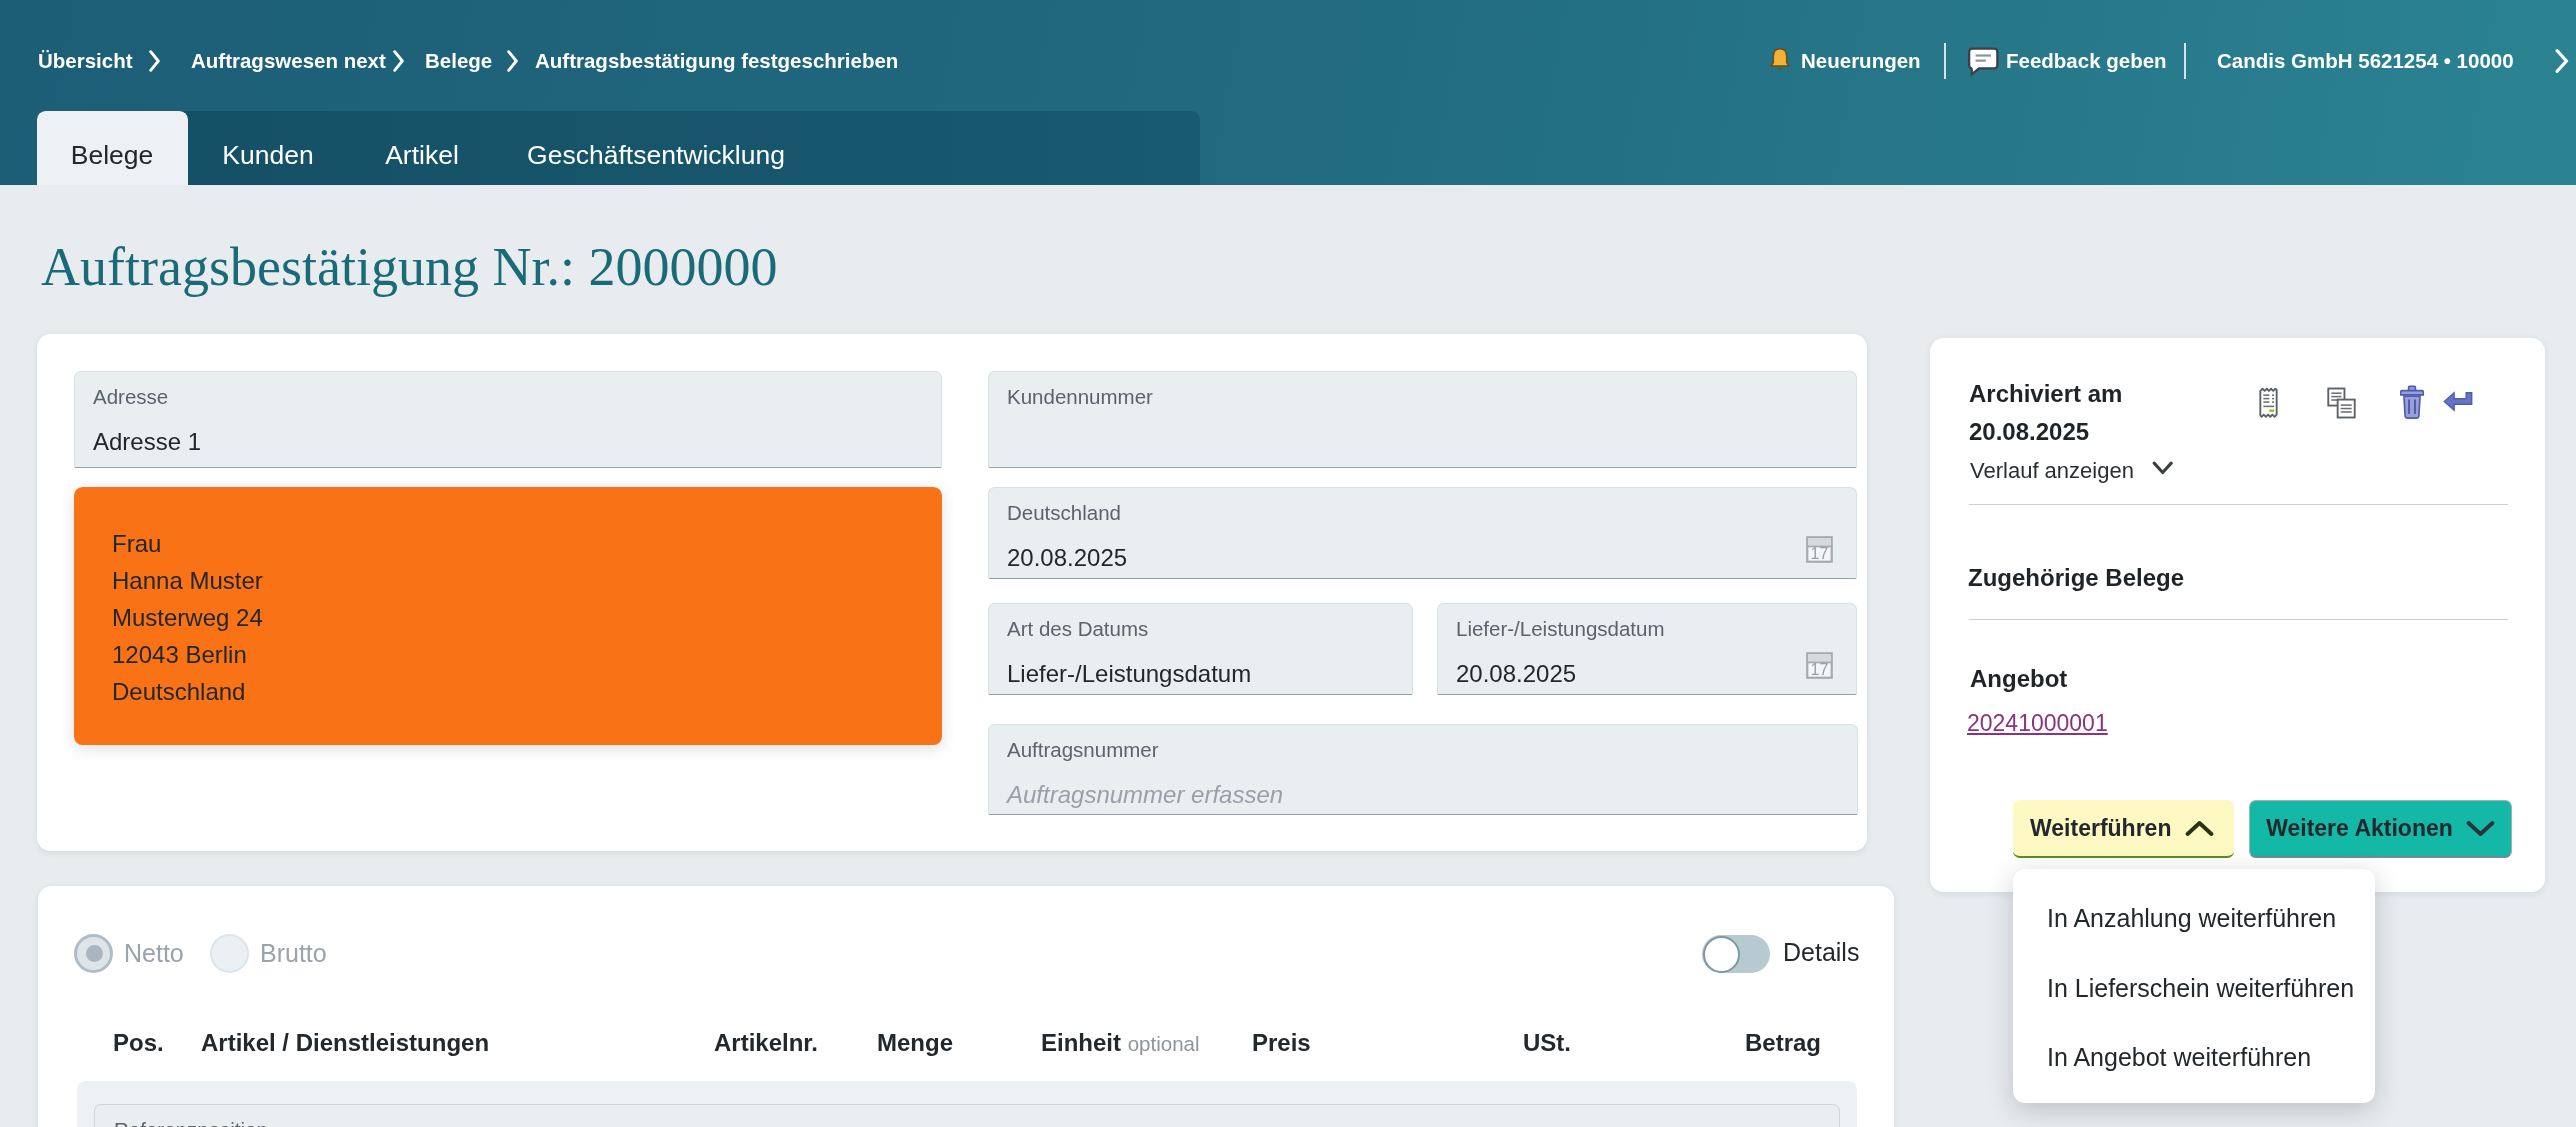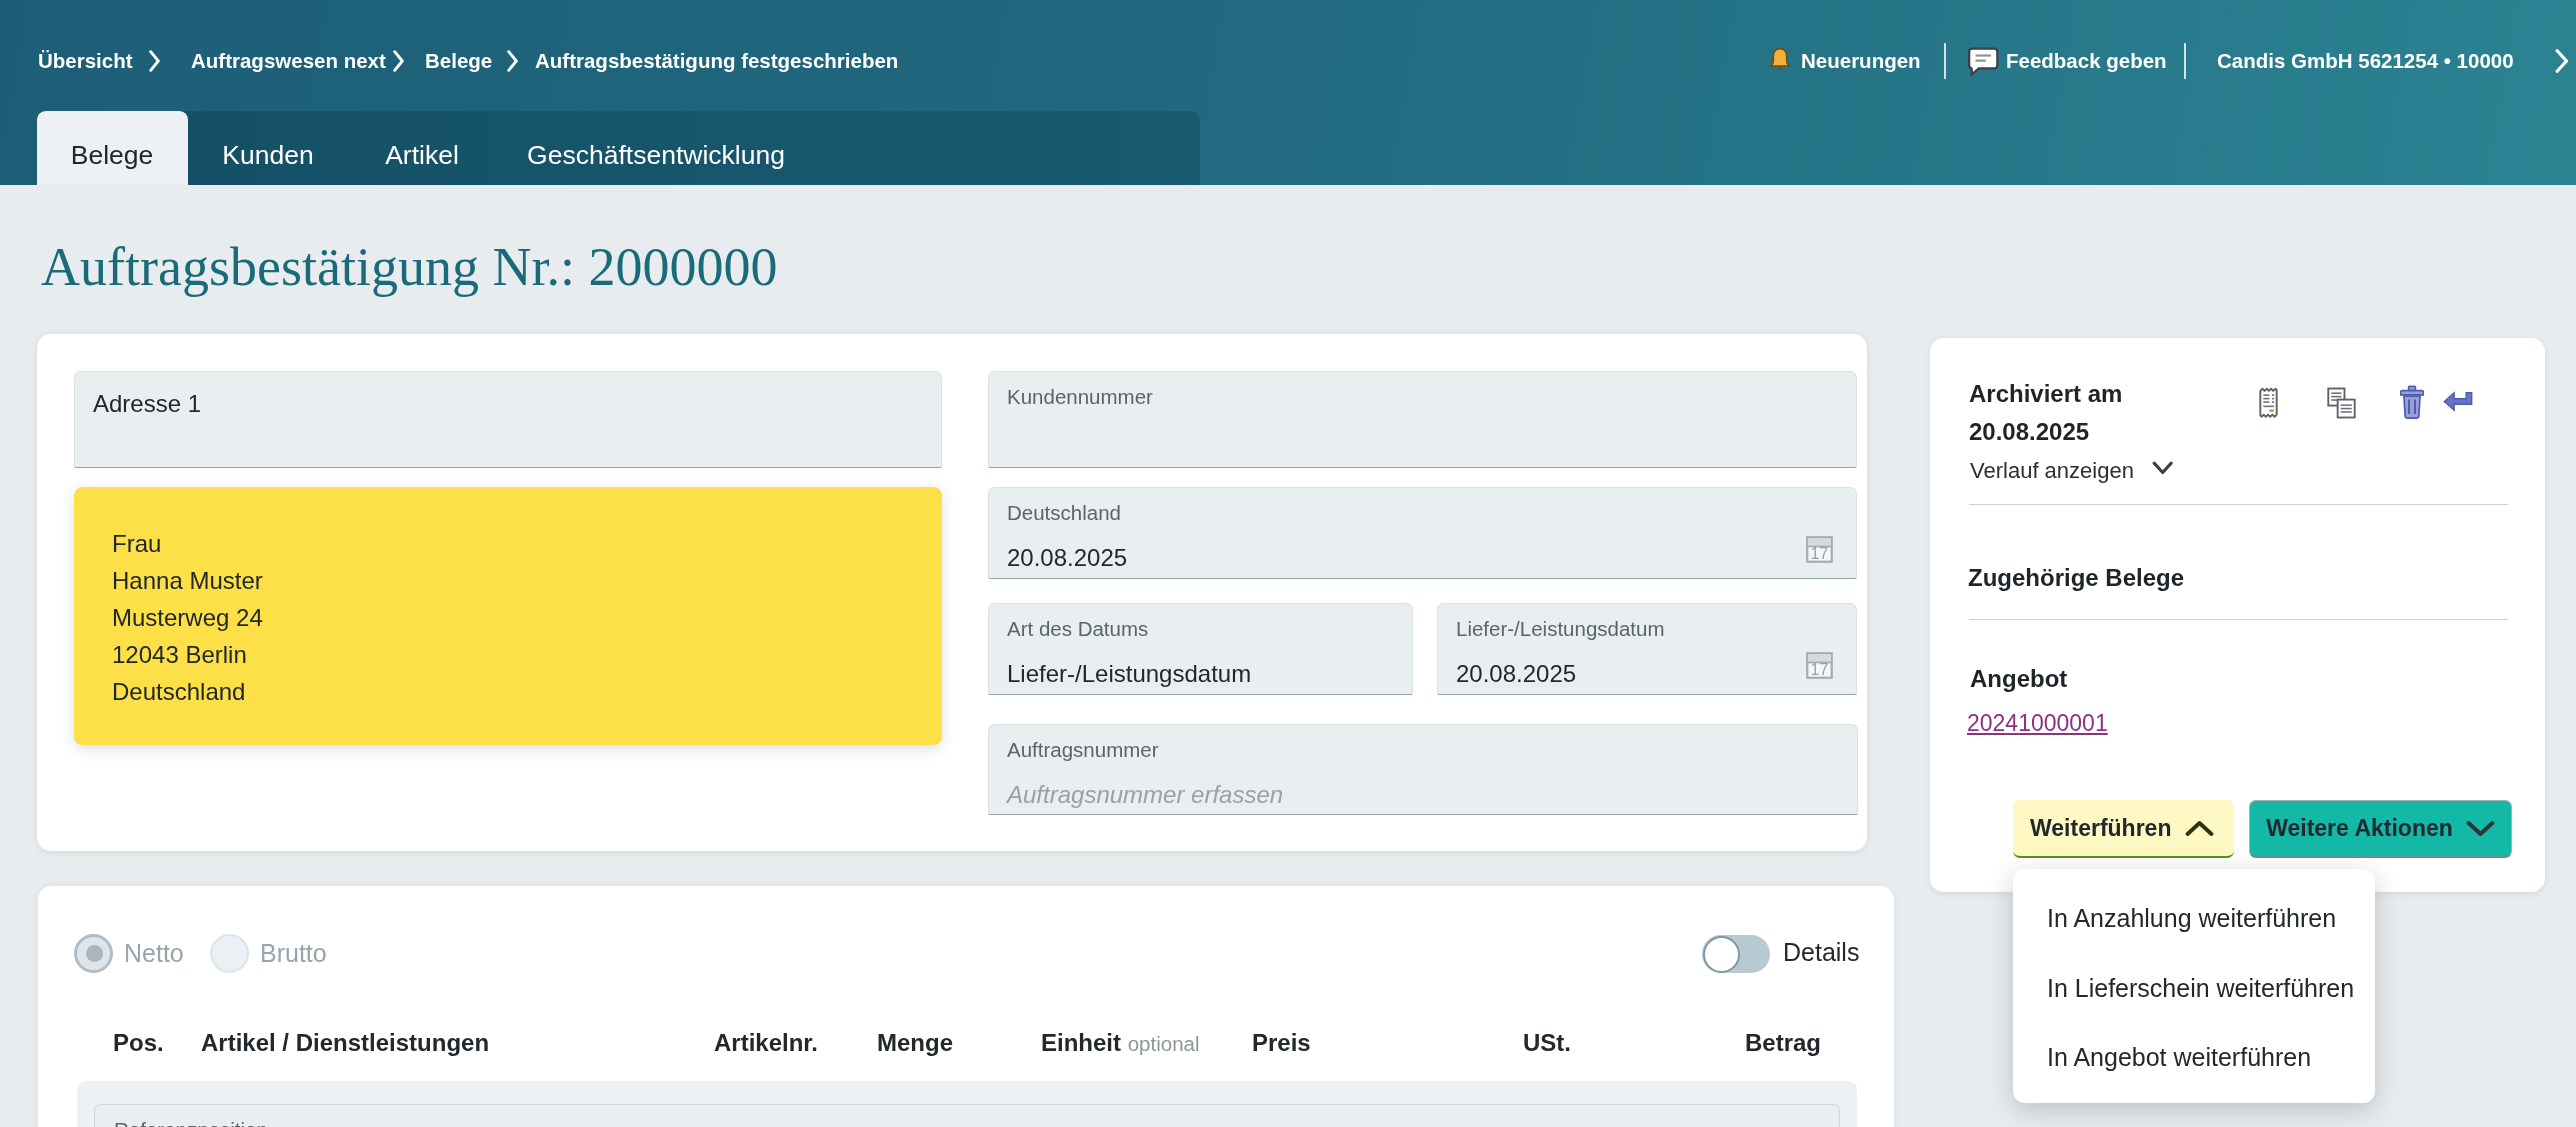--- a/index.html
+++ b/index.html
@@ -37,21 +37,21 @@
     box-shadow:0 6.8px 26px rgba(30,40,50,.22); z-index:5; }
 
   
   .field { position:absolute; background:#e9eef1; border:1.7px solid #d9e1e5; border-bottom:1.7px solid #93a1ab;
     border-radius:6.8px 6.8px 1.7px 1.7px; }
   .field .lab { margin:12px 0 0 18px; font-size:20.5px; color:#5a646d; line-height:26px; }
   .field .val { margin:17px 0 0 18px; font-size:24px; color:#22272c; line-height:29px; }
   .field .ph  { color:#98a1a9; font-style:italic; }
 
   
-  #addr { position:absolute; left:74px; top:487px; width:868px; height:258px; background:#fde047;
+  #addr { position:absolute; left:74px; top:487px; width:868px; height:258px; background:#f97316;
     border-radius:8.6px; box-shadow:0 3.4px 13.7px rgba(40,55,70,.15); font-size:24px; color:#22272c;
     line-height:37px; padding:38px 0 0 38px; }
 
   
   .cal { position:absolute; }
 
   
   .rp-bold { position:absolute; font-size:24px; font-weight:bold; color:#1f2428; }
   .hr { position:absolute; height:1.4px; background:#ccd1d5; left:1969px; width:539px; }
   #link { position:absolute; left:1967px; top:710px; font-size:23px; color:#8b337d; text-decoration:underline; }
@@ -117,20 +117,21 @@
 <span class="crumb" style="left:2217px;">Candis GmbH 5621254 • 10000</span>
 <svg class="abs" style="left:2555px; top:48px;" width="13.7" height="26" viewBox="0 0 16 30">
     <path d="M2.5 3 L13.5 15 L2.5 27" fill="none" stroke="#fff" stroke-width="3.8" stroke-linecap="round" stroke-linejoin="round"></path>
   </svg>
 
 <div id="h1">Auftragsbestätigung Nr.: 2000000</div>
 
 <div class="card" id="card-main"></div>
 
 <div class="field" style="left:74px; top:371px; width:868px; height:97px;">
+  <div class="lab">Adresse</div>
     <div class="val">Adresse 1</div>
 </div>
 <div id="addr">Frau<br>Hanna Muster<br>Musterweg 24<br>12043 Berlin<br>Deutschland</div>
 
 <div class="field" style="left:988px; top:371px; width:869px; height:97px;">
   <div class="lab">Kundennummer</div>
 </div>
 <div class="field" style="left:988px; top:487px; width:869px; height:92px;">
   <div class="lab">Deutschland</div>
     <div class="val">20.08.2025</div>

